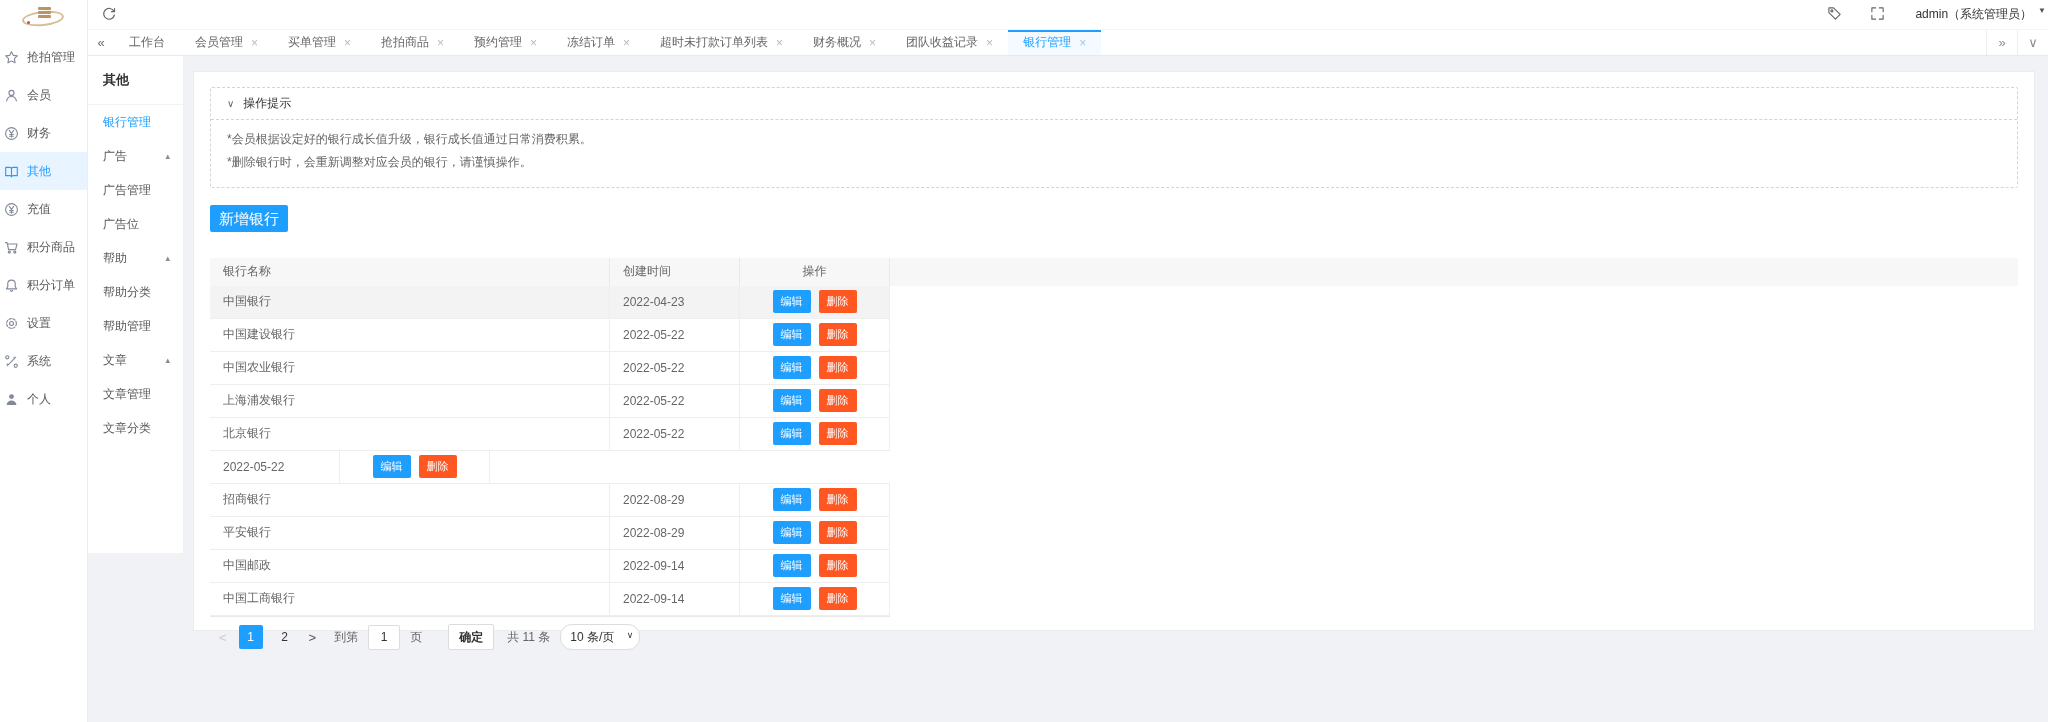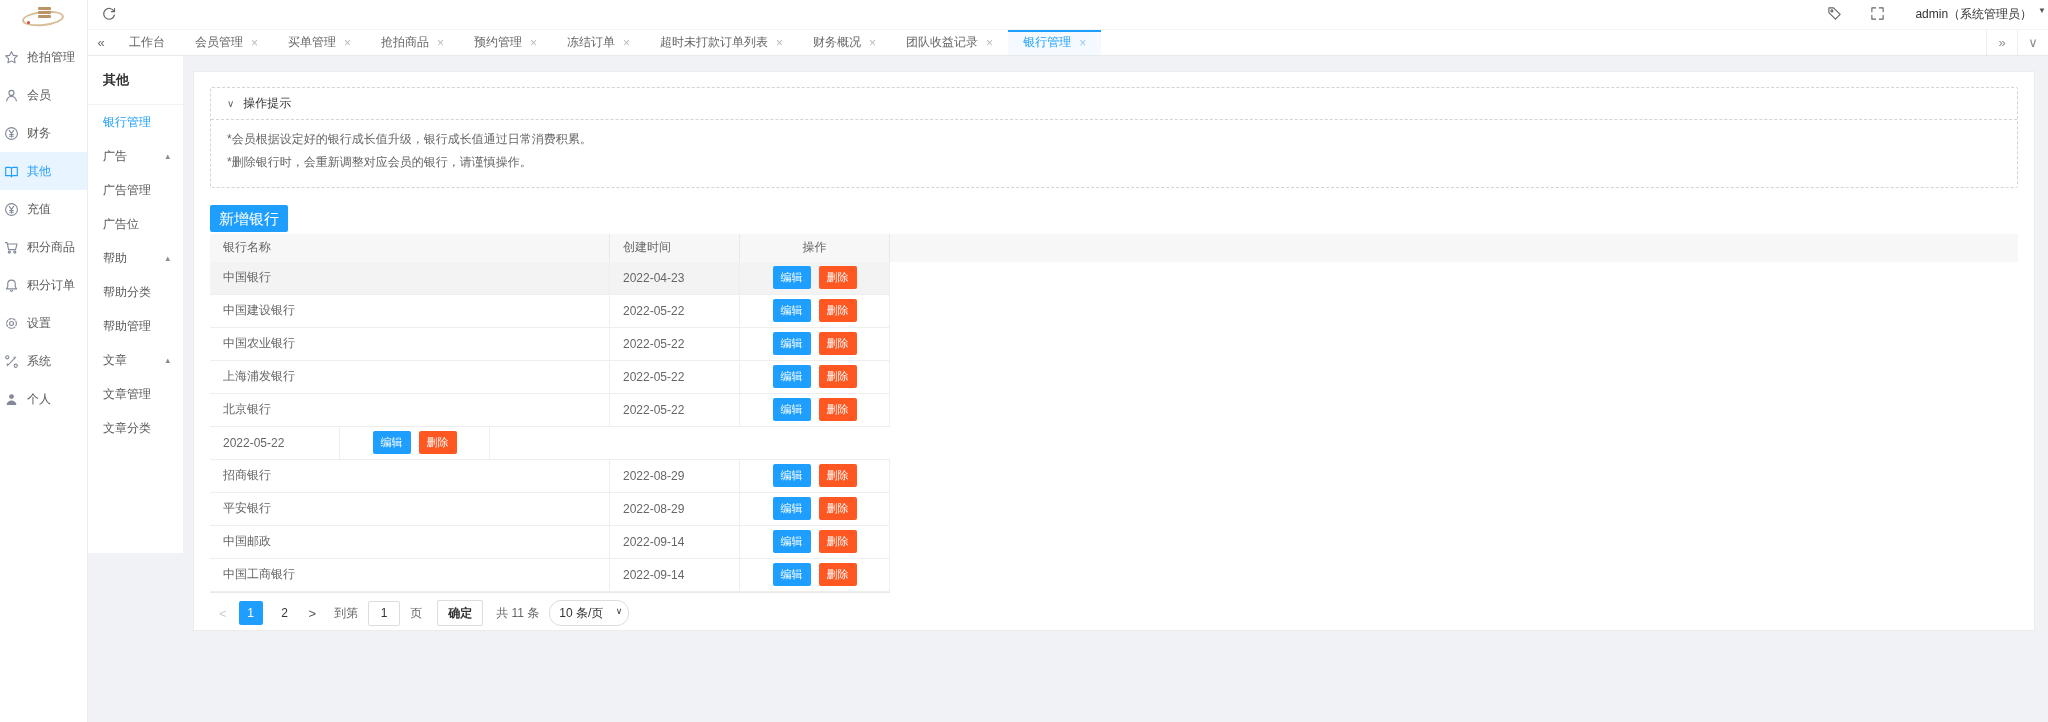--- a/index.html
+++ b/index.html
@@ -56,21 +56,21 @@
 
   
   .card { position:absolute; left:193px; top:71px; width:1842px; height:560px; background:#fff; border:1px solid #ececec; padding:15px 16px; }
   .notice { border:1px dashed #d4d4d4; border-radius:2px; }
   .notice-head { height:32px; display:flex; align-items:center; gap:9px; padding:0 16px; color:#333; border-bottom:1px dashed #d4d4d4; }
   .notice-chevron { color:#666; font-size:10px; }
   .notice-body { padding:8px 16px 12px; color:#666; line-height:1.95; }
 
   .add-btn { display:inline-block; margin-top:17px; background:#1E9FFF; color:#fff; font-size:15px; line-height:1; padding:6px 9px; border-radius:2px; border:none; font-family:inherit; }
 
-  .tbl { margin-top:2px; }
+  .tbl { margin-top:26px; }
   .tbl-header { height:28px; background:#f7f7f8; display:flex; align-items:stretch; color:#666; }
   .th { display:flex; align-items:center; border-right:1px solid #e9e9e9; padding:0 13px; }
   .th.c-name { width:400px; }
   .th.c-date { width:130px; }
   .th.c-act  { width:150px; justify-content:center; }
   .tbl-row { width:680px; height:33px; display:flex; align-items:stretch; border-bottom:1px solid #eee; color:#666; }
   .tbl-row.hovered { background:#f3f3f3; }
   .td { display:flex; align-items:center; border-right:1px solid #eee; padding:0 13px; }
   .td.c-name { width:400px; }
   .td.c-date { width:130px; }
@@ -426,21 +426,21 @@
     <div class="pager">
       <span class="pg-prev">&lt;</span>
       <span style="display:flex;gap:10px;">
           <span class="pg-num active">1</span>
           <span class="pg-num">2</span>
         </span>
       <span class="pg-next">&gt;</span>
       <span style="margin-left:6px;">到第</span>
       <input class="goto-input" value="1" style="">
       <span>页</span>
-      <button class="confirm-btn" style="margin-left:5px;">确定</button>
+      <button class="confirm-btn" style="margin-left:16px;">确定</button>
       <span class="total-txt" style="margin-left:3px;">共 11 条</span>
       <span class="size-wrap">
         <select class="size-select"><option>10 条/页</option></select>
         <span class="size-caret">∨</span>
       </span>
     </div>
 
   </div>
 
 </div>

